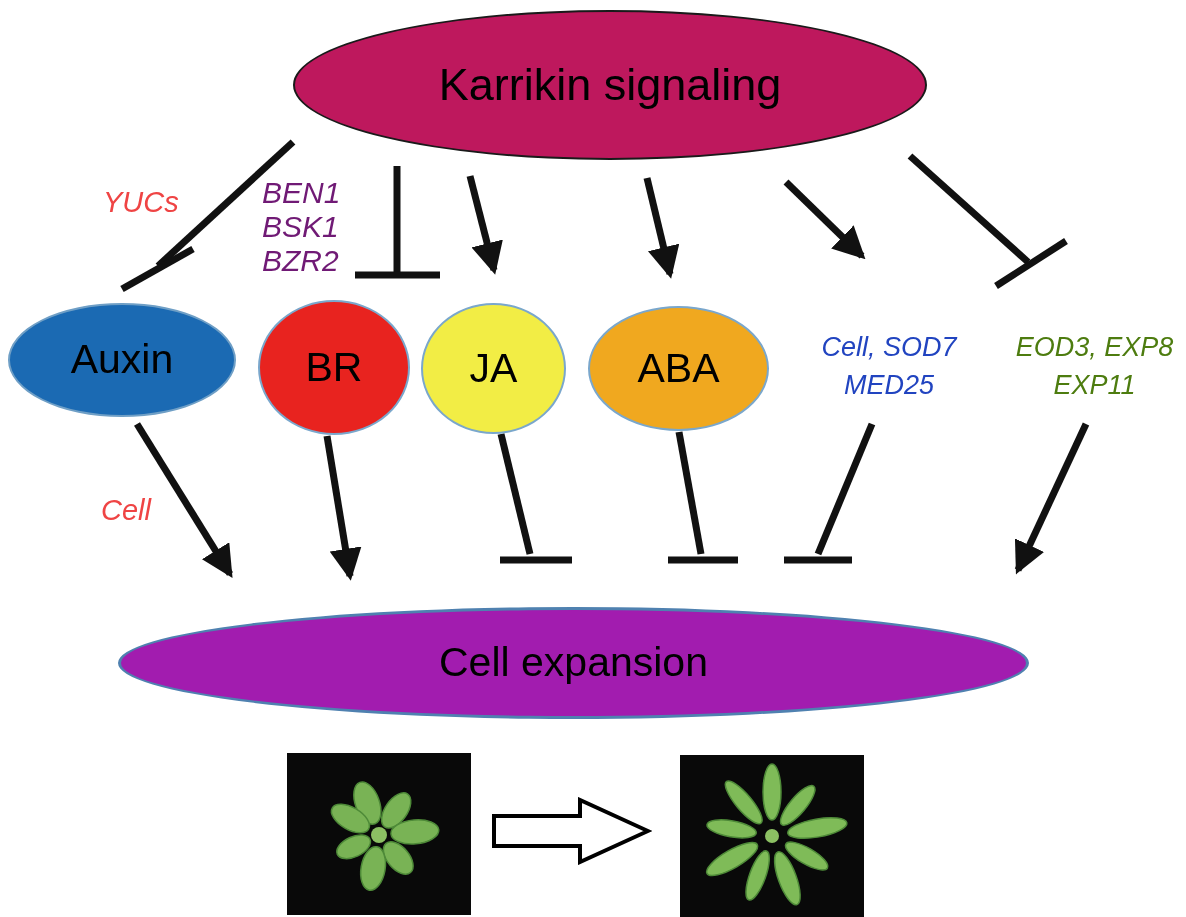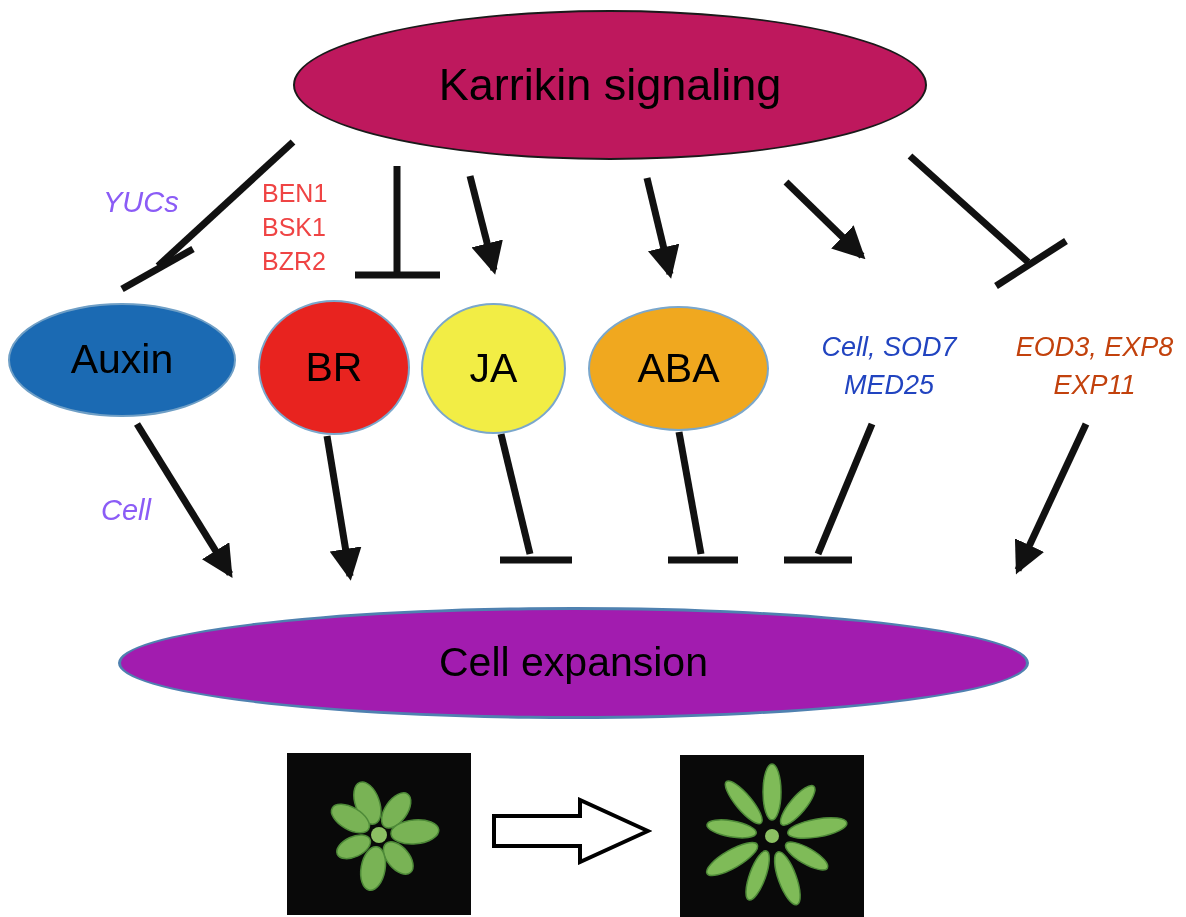--- a/index.html
+++ b/index.html
@@ -12,25 +12,25 @@
     position:absolute;border-radius:50%;
     display:flex;align-items:center;justify-content:center;
     text-align:center;line-height:1.05;
   }
   .node-karrikin{left:293px;top:10px;width:630px;height:146px;background:#be185d;border:2px solid #1a1a1a;font-size:45px;}
   .node-auxin{left:8px;top:303px;width:224px;height:110px;background:#1b6ab3;border:2px solid #6f9fc6;font-size:41px;}
   .node-br{left:258px;top:300px;width:148px;height:131px;background:#e8231f;border:2px solid #7aa7cc;font-size:41px;}
   .node-ja{left:421px;top:303px;width:141px;height:127px;background:#f2ed45;border:2px solid #7aa7cc;font-size:41px;}
   .node-aba{left:588px;top:306px;width:177px;height:121px;background:#f0a81f;border:2px solid #7aa7cc;font-size:41px;}
   .node-cell{left:118px;top:607px;width:905px;height:106px;background:#a21caf;border:3px solid #4f81b0;font-size:41px;}
-  .gene{position:absolute;font-style:italic;font-size:29px;color:#8b5cf6;white-space:nowrap;}
-  .gene-stack{position:absolute;font-size:25px;color:#ef4444;line-height:34px;}
+  .gene{position:absolute;font-style:italic;font-size:29px;color:#ef4444;white-space:nowrap;}
+  .gene-stack{position:absolute;font-style:italic;font-size:30px;color:#701a75;line-height:34px;}
   .gene-group{position:absolute;font-style:italic;font-size:27px;line-height:38px;text-align:center;}
   .gene-group.blue{color:#2144c0;}
-  .gene-group.red{color:#c2410c;}
+  .gene-group.red{color:#4d7c0f;}
   .photo{position:absolute;width:184px;height:162px;}
   .photo svg{display:block;width:100%;height:100%;}
   .block-arrow{position:absolute;left:492px;top:797px;width:160px;height:68px;}
 </style>
 </head>
 <body>
 
 <div class="canvas">
 
   <svg class="layer" viewBox="0 0 1186 917">

